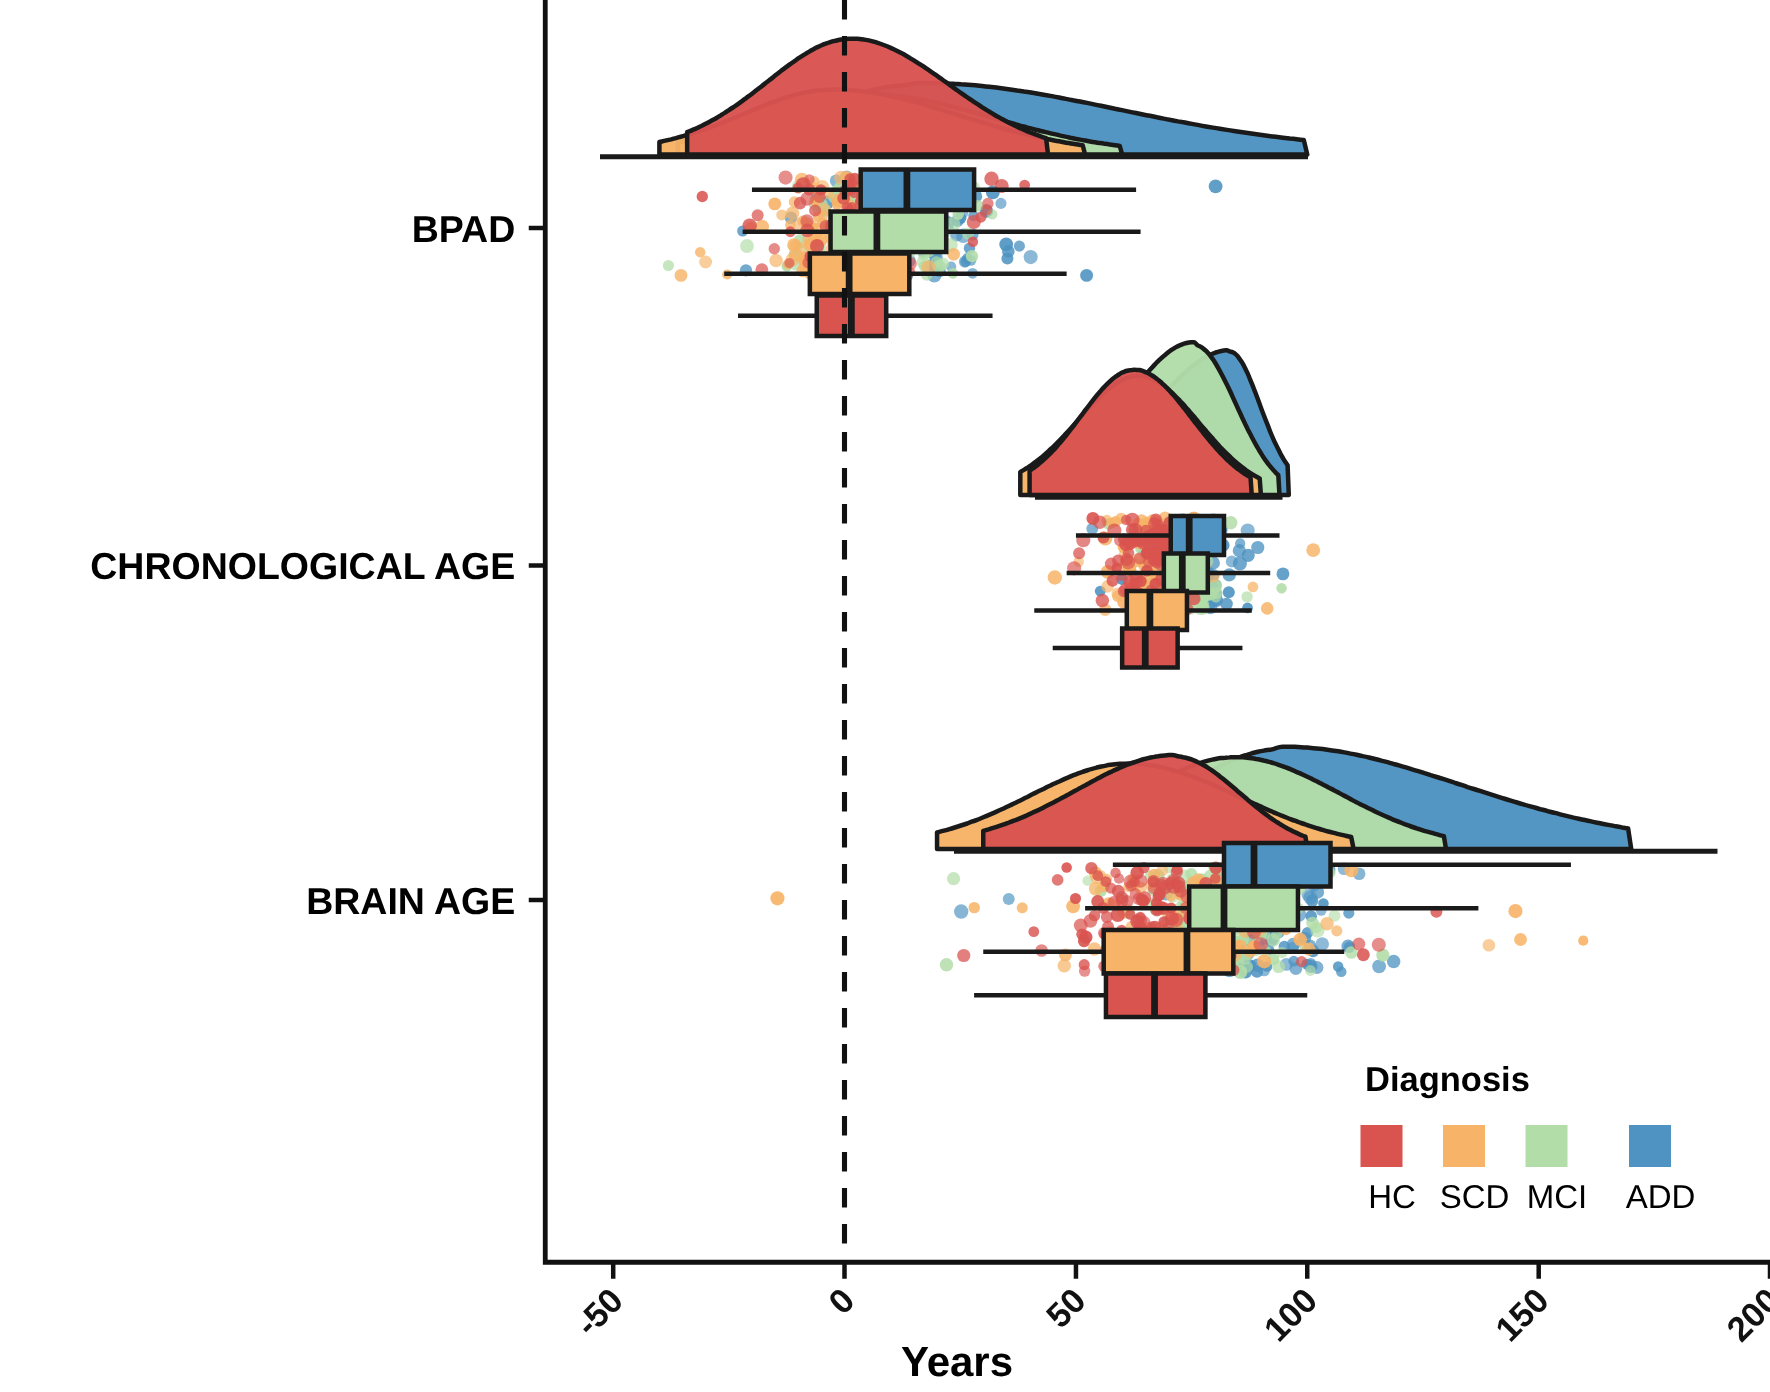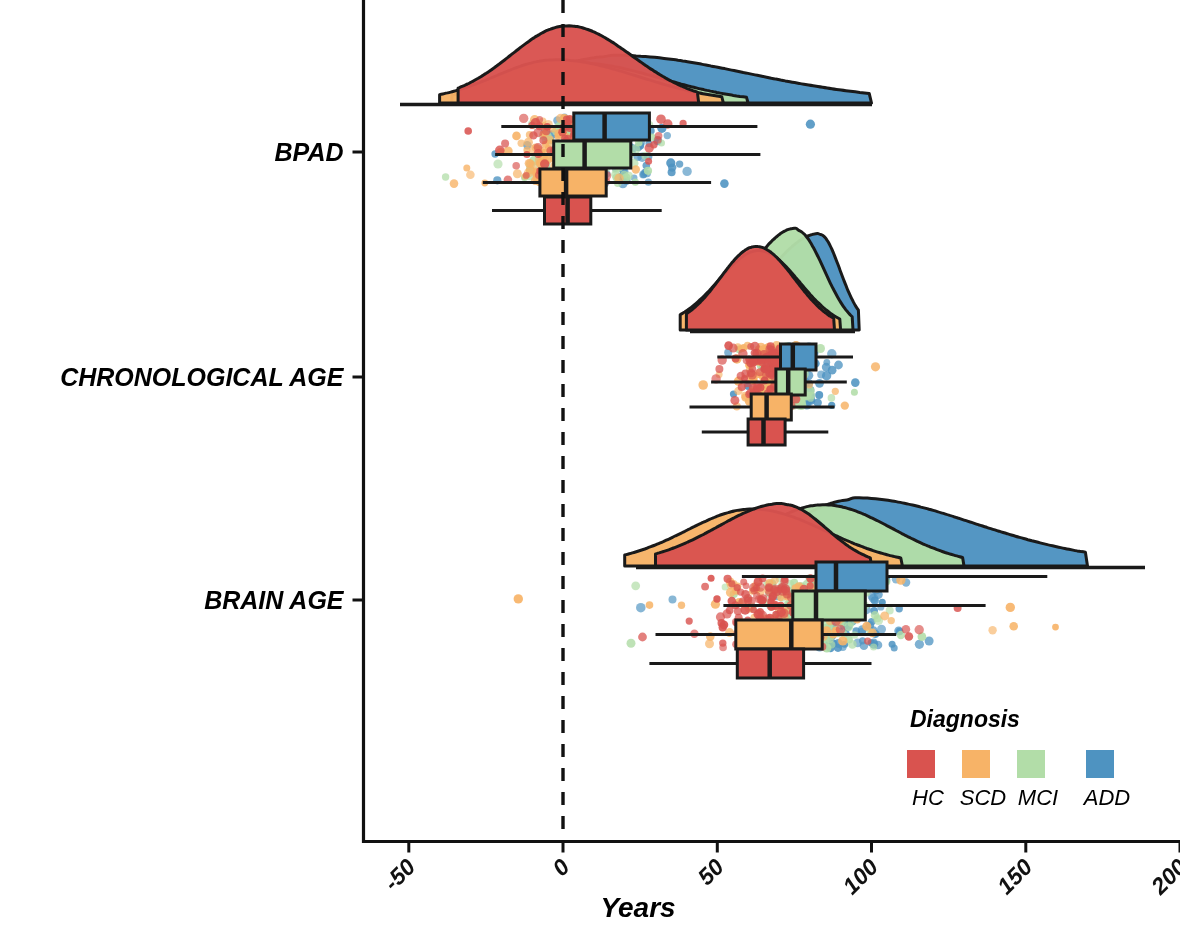--- a/index.html
+++ b/index.html
@@ -1,17 +1,17 @@
 <!DOCTYPE html>
 <html><head>
 <meta charset="utf-8">
 <style>
   html,body{margin:0;padding:0;background:#ffffff;}
   body{width:1180px;height:928px;overflow:hidden;font-family:"Liberation Sans",sans-serif;}
-  #root{position:relative;width:1180px;height:692px;font-style:italic;}
+  #root{position:relative;width:1180px;height:692px;}
   svg#plot{position:absolute;left:0;top:0;width:1180px;height:928px;display:block;}
   .axis-line{stroke:#111111;stroke-width:3.2;fill:none;stroke-linecap:square;}
   .tick{stroke:#111111;stroke-width:3;}
   .zero-line{stroke:#111111;stroke-width:3.4;stroke-dasharray:13 11;fill:none;}
   .ylabel{font-family:"Liberation Sans",sans-serif;font-size:25px;font-weight:bold;fill:#000000;}
   .xtick-label{font-family:"Liberation Sans",sans-serif;font-size:23px;font-weight:bold;fill:#111111;}
   .axis-title{font-family:"Liberation Sans",sans-serif;font-size:28px;font-weight:bold;fill:#000000;}
   .legend-title{font-family:"Liberation Sans",sans-serif;font-size:23px;font-weight:bold;fill:#000000;}
   .legend-label{font-family:"Liberation Sans",sans-serif;font-size:22px;fill:#000000;}
   .cloud{stroke:#1a1a1a;stroke-width:3;stroke-linejoin:round;}

